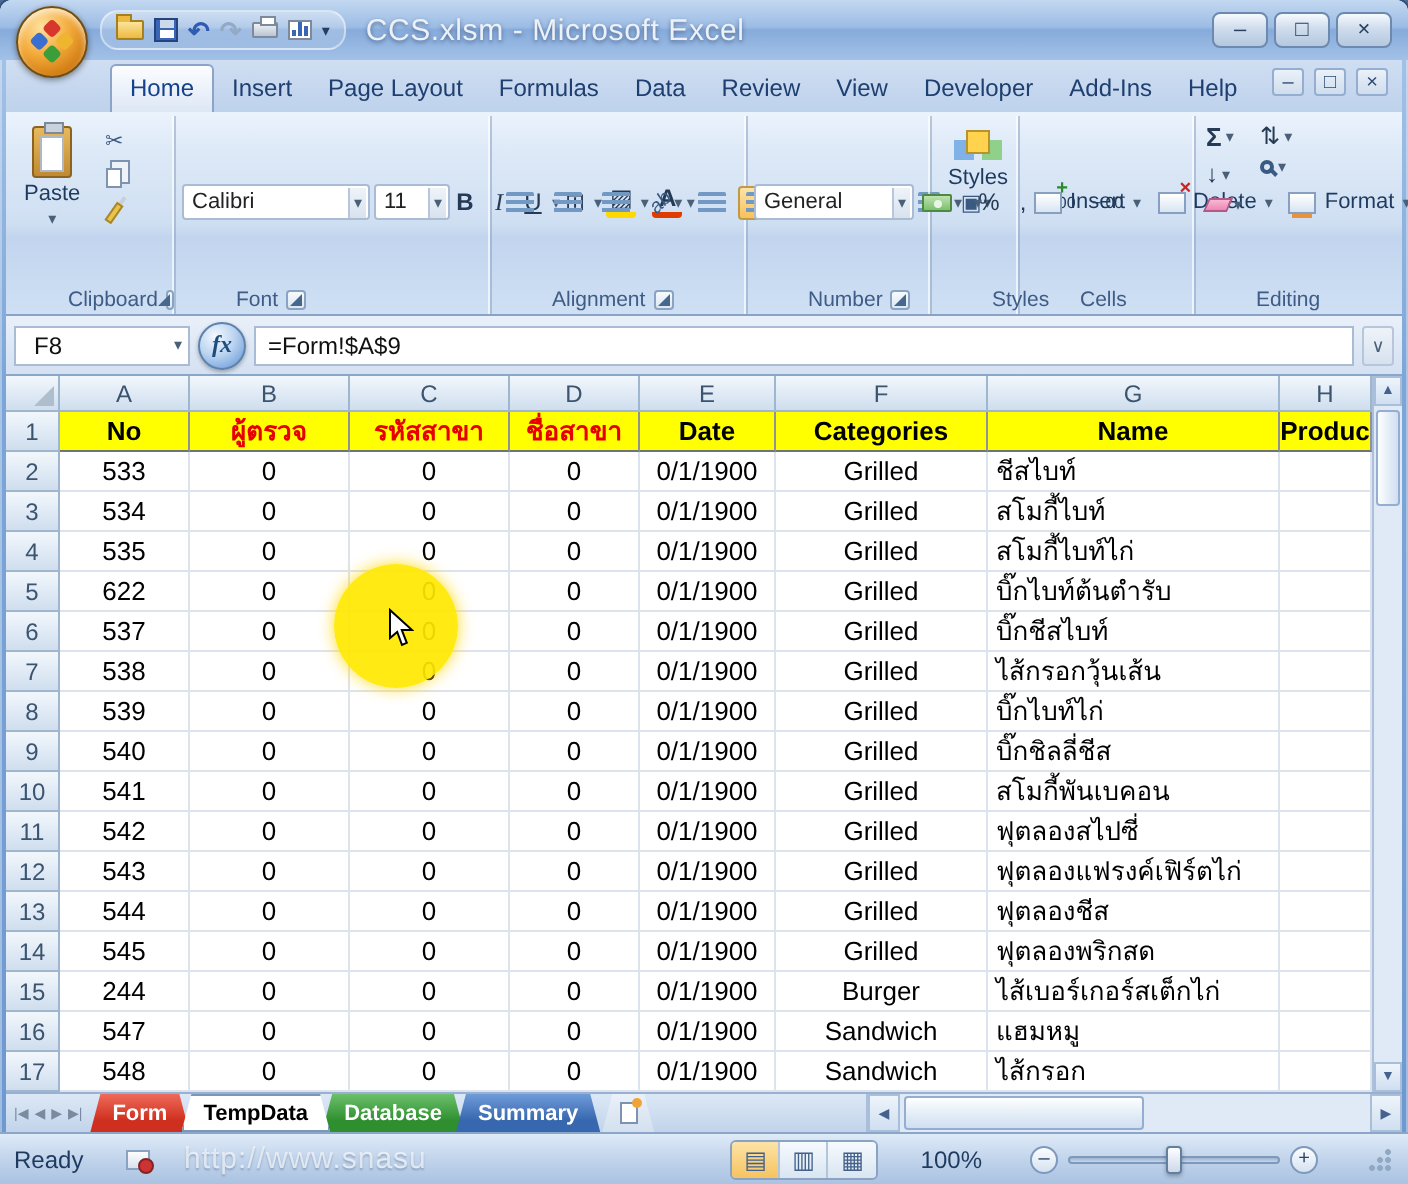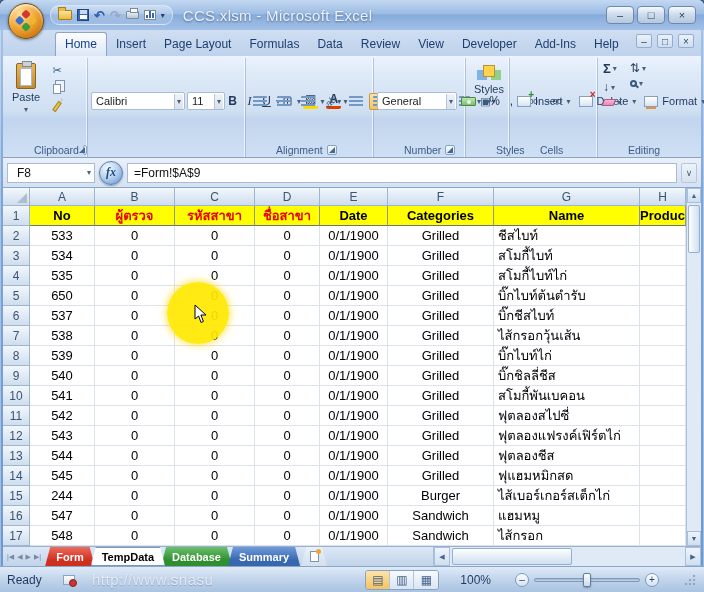--- a/index.html
+++ b/index.html
@@ -292,20 +292,24 @@
         </div>
         <div class="frow">
           <span class="tbtn">⊞</span>
           <span class="tchev">▾</span>
           <span class="tbtn fillu">▨</span>
           <span class="tchev">▾</span>
           <span class="tbtn colu">A</span>
           <span class="tchev">▾</span>
         </div>
       </div>
+      <div class="glabel">
+          <span>Font</span>
+          <span class="dl"></span>
+        </div>
     </div>
 
     <div class="rgroup w-align">
       <div class="gb">
         <div class="frow">
           <span class="albtn">
               <span class="alic"></span>
             </span>
           <span class="albtn">
               <span class="alic"></span>
@@ -502,21 +506,21 @@
       <div class="rh">4</div>
       <div class="cell">535</div>
       <div class="cell">0</div>
       <div class="cell">0</div>
       <div class="cell">0</div>
       <div class="cell">0/1/1900</div>
       <div class="cell">Grilled</div>
       <div class="cell name">สโมกี้ไบท์ไก่</div>
       <div class="cell"></div>
       <div class="rh">5</div>
-      <div class="cell">650</div>
+      <div class="cell">622</div>
       <div class="cell">0</div>
       <div class="cell">0</div>
       <div class="cell">0</div>
       <div class="cell">0/1/1900</div>
       <div class="cell">Grilled</div>
       <div class="cell name">บิ๊กไบท์ต้นตำรับ</div>
       <div class="cell"></div>
       <div class="rh">6</div>
       <div class="cell">537</div>
       <div class="cell">0</div>
@@ -589,21 +593,21 @@
       <div class="cell">Grilled</div>
       <div class="cell name">ฟุตลองชีส</div>
       <div class="cell"></div>
       <div class="rh">14</div>
       <div class="cell">545</div>
       <div class="cell">0</div>
       <div class="cell">0</div>
       <div class="cell">0</div>
       <div class="cell">0/1/1900</div>
       <div class="cell">Grilled</div>
-      <div class="cell name">ฟุแฮมหมิกสด</div>
+      <div class="cell name">ฟุตลองพริกสด</div>
       <div class="cell"></div>
       <div class="rh">15</div>
       <div class="cell">244</div>
       <div class="cell">0</div>
       <div class="cell">0</div>
       <div class="cell">0</div>
       <div class="cell">0/1/1900</div>
       <div class="cell">Burger</div>
       <div class="cell name">ไส้เบอร์เกอร์สเต็กไก่</div>
       <div class="cell"></div>

